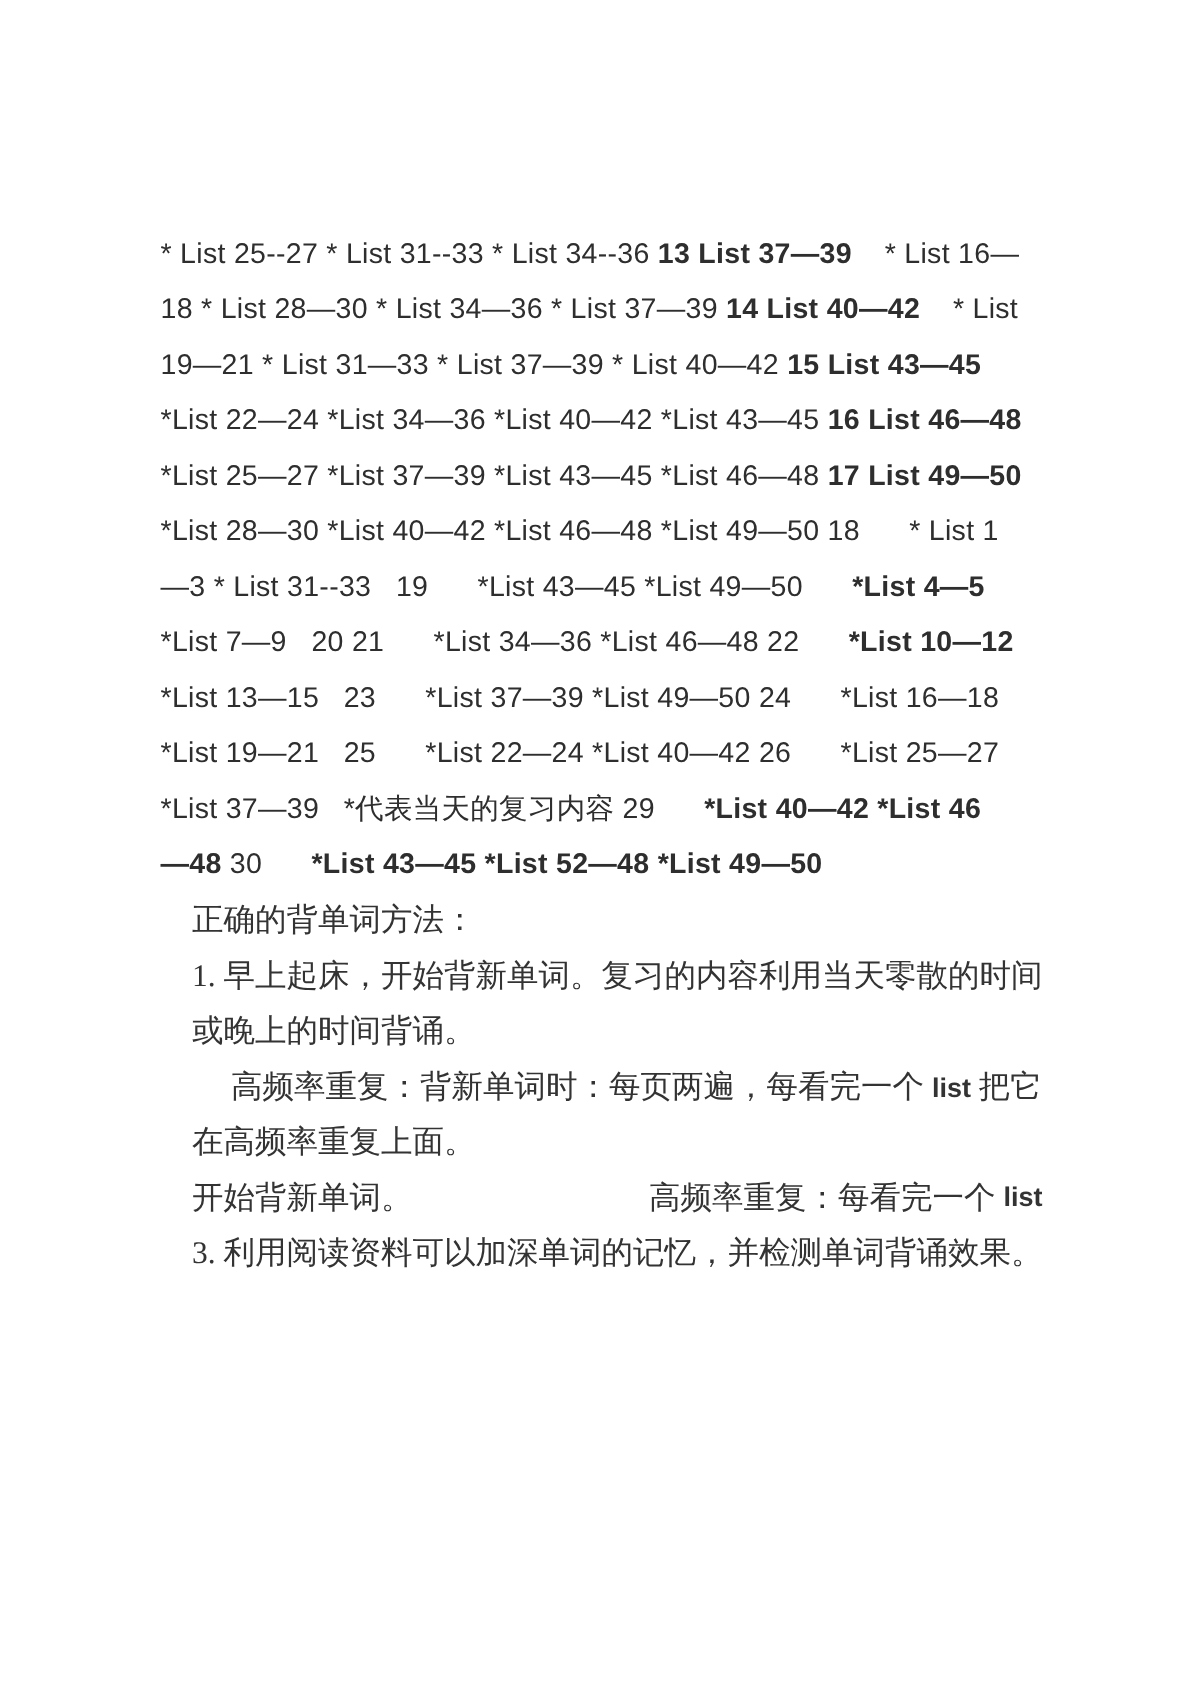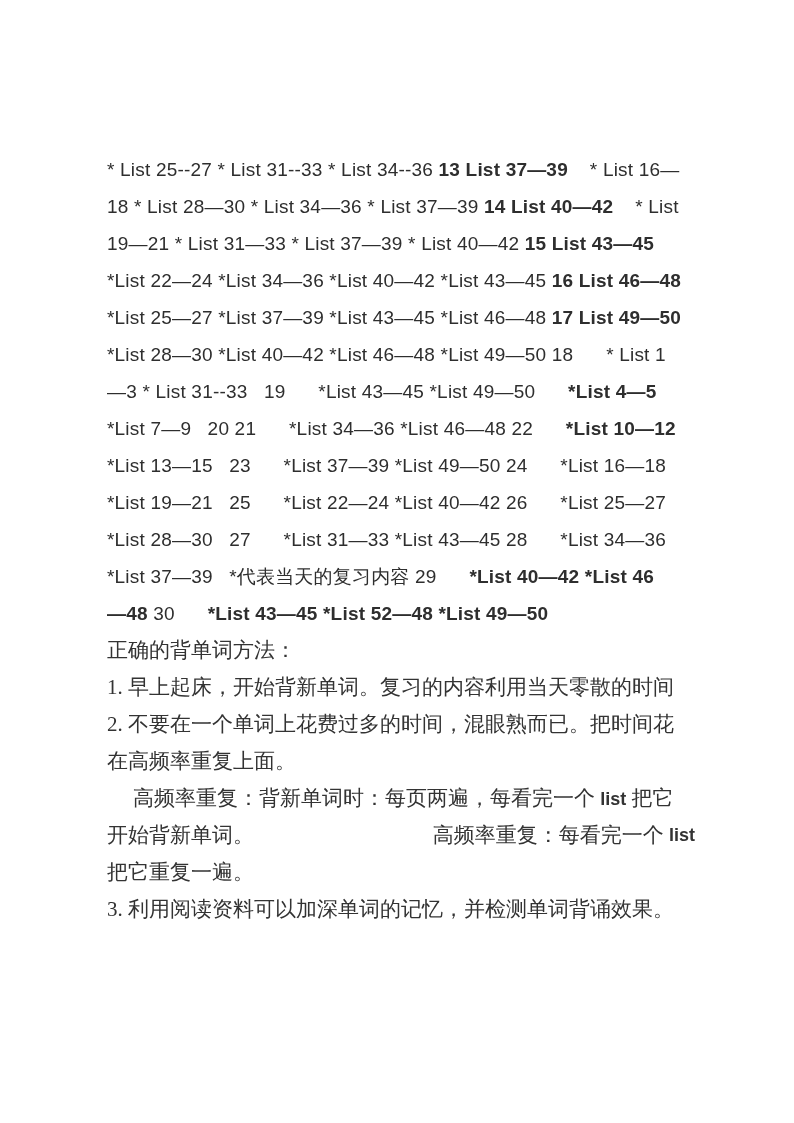--- a/index.html
+++ b/index.html
@@ -30,20 +30,21 @@
   }
   .line.sans {
     font-family: "Liberation Sans", sans-serif;
     font-size: 19px;
     letter-spacing: 0.2px;
   }
   .line.serif {
     font-family: "Liberation Serif", serif;
     font-size: 21px;
     color: #333333;
+    margin-left: 21px;
   }
   .line.indent { padding-left: 26px; }
   .line.flex { display: flex; }
   .spacer { flex: 1 1 auto; }
   .seg-bold { font-weight: bold; }
   .seg-sans-inline {
     font-family: "Liberation Sans", sans-serif;
     font-weight: bold;
     font-size: 18px;
   }
@@ -56,25 +57,23 @@
       <div class="line sans"><span>* List 25--27 * List 31--33 * List 34--36 </span><span class="seg-bold">13 List 37—39</span><span>    * List 16—</span></div>
       <div class="line sans"><span>18 * List 28—30 * List 34—36 * List 37—39 </span><span class="seg-bold">14 List 40—42</span><span>    * List</span></div>
       <div class="line sans"><span>19—21 * List 31—33 * List 37—39 * List 40—42 </span><span class="seg-bold">15 List 43—45</span></div>
       <div class="line sans"><span>*List 22—24 *List 34—36 *List 40—42 *List 43—45 </span><span class="seg-bold">16 List 46—48</span></div>
       <div class="line sans"><span>*List 25—27 *List 37—39 *List 43—45 *List 46—48 </span><span class="seg-bold">17 List 49—50</span></div>
       <div class="line sans"><span>*List 28—30 *List 40—42 *List 46—48 *List 49—50 18      * List 1</span></div>
       <div class="line sans"><span>—3 * List 31--33   19      *List 43—45 *List 49—50      </span><span class="seg-bold">*List 4—5</span></div>
       <div class="line sans"><span>*List 7—9   20 21      *List 34—36 *List 46—48 22      </span><span class="seg-bold">*List 10—12</span></div>
       <div class="line sans"><span>*List 13—15   23      *List 37—39 *List 49—50 24      *List 16—18</span></div>
       <div class="line sans"><span>*List 19—21   25      *List 22—24 *List 40—42 26      *List 25—27</span></div>
-      <div class="line sans"><span>*List 28—30   27      *List 31—33 *List 43—45 28      *List 34—36</span></div>
       <div class="line sans"><span>*List 37—39   *代表当天的复习内容 29      </span><span class="seg-bold">*List 40—42 *List 46</span></div>
       <div class="line sans"><span class="seg-bold">—48</span><span> 30      </span><span class="seg-bold">*List 43—45 *List 52—48 *List 49—50</span></div>
       <div class="line serif"><span>正确的背单词方法：</span></div>
       <div class="line serif"><span>1. 早上起床，开始背新单词。复习的内容利用当天零散的时间</span></div>
-      <div class="line serif"><span>2. 不要在一个单词上花费过多的时间，混眼熟而已。把时间花</span></div>
+      <div class="line serif"><span>或晚上的时间背诵。</span></div>
+      <div class="line serif indent"><span>高频率重复：背新单词时：每页两遍，每看完一个 </span><span class="seg-sans-inline">list</span><span> 把它</span></div>
       <div class="line serif"><span>在高频率重复上面。</span></div>
-      <div class="line serif indent"><span>高频率重复：背新单词时：每页两遍，每看完一个 </span><span class="seg-sans-inline">list</span><span> 把它</span></div>
       <div class="line serif flex"><span>开始背新单词。</span><span class="spacer"></span><span>高频率重复：每看完一个 </span><span class="seg-sans-inline">list</span></div>
-      <div class="line serif"><span>把它重复一遍。</span></div>
       <div class="line serif"><span>3. 利用阅读资料可以加深单词的记忆，并检测单词背诵效果。</span></div>
     </div>
 </div>
 
 </body></html>

